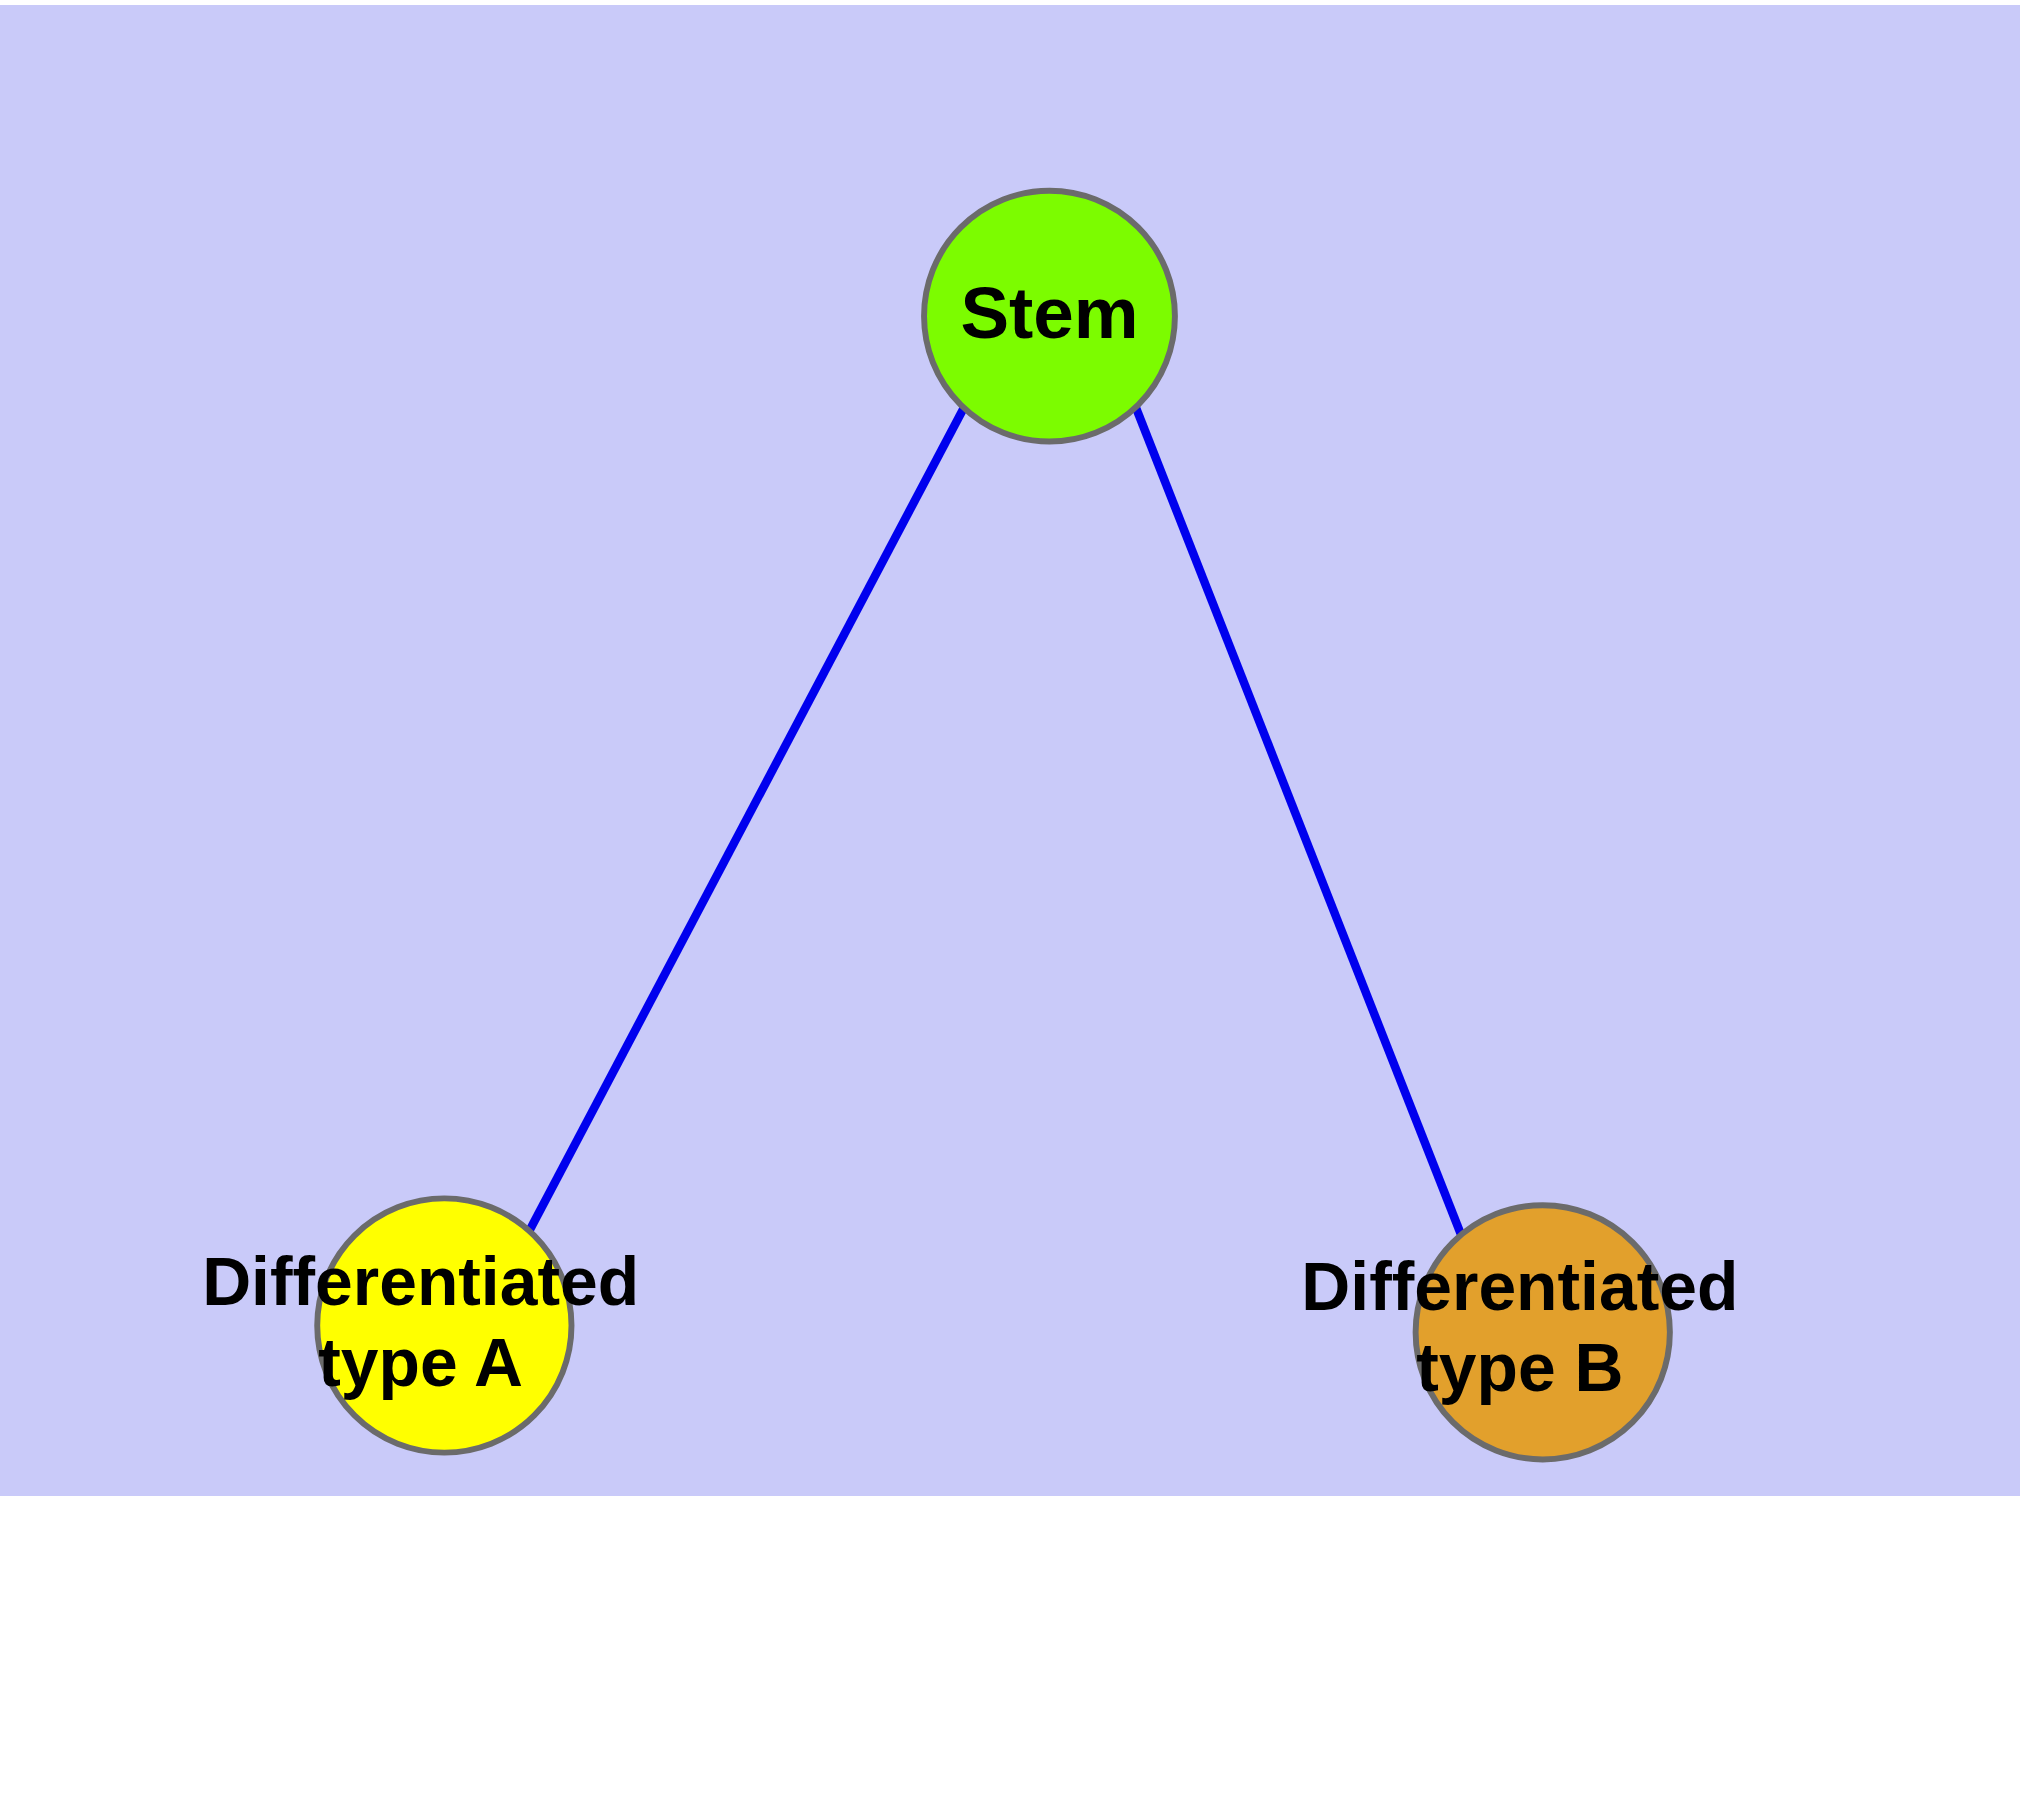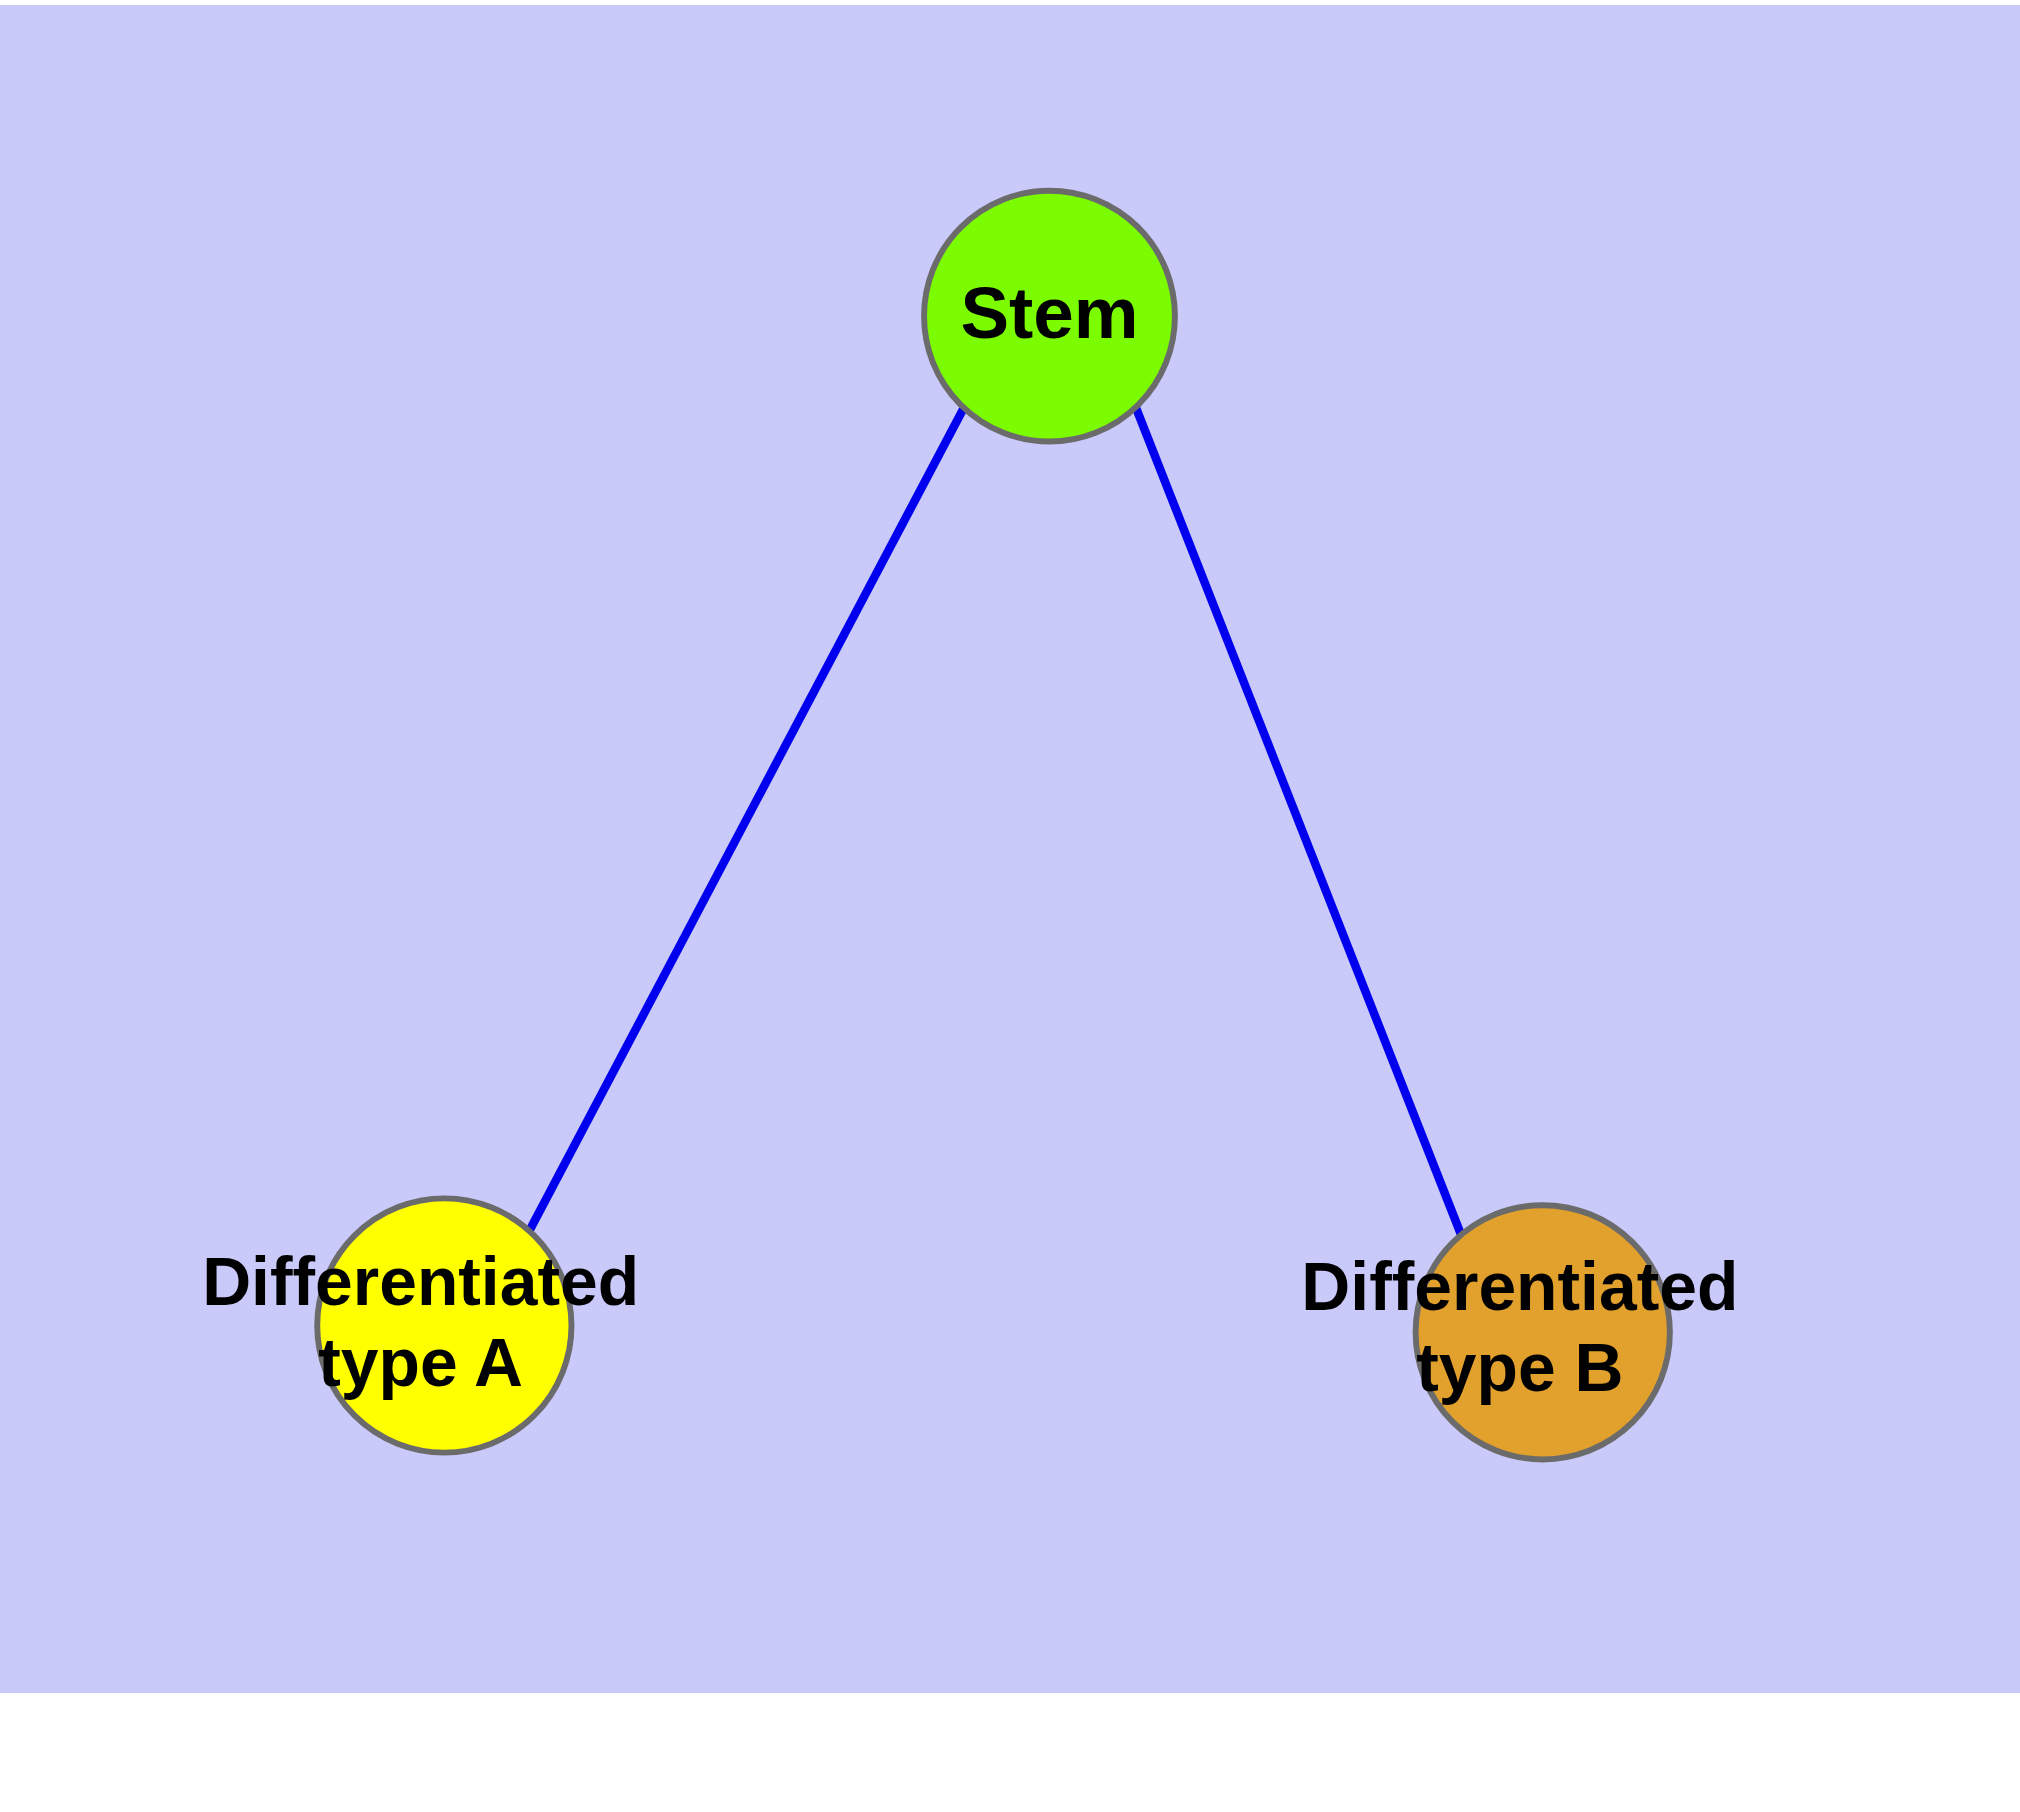--- a/index.html
+++ b/index.html
@@ -3,21 +3,21 @@
 <meta charset="utf-8">
 <style>
   html, body {
     margin: 0;
     padding: 0;
     background: #ffffff;
   }
   #stage {
     position: relative;
     width: 2021px;
-    height: 1693px;
+    height: 1496px;
     overflow: hidden;
     background: #ffffff;
   }
   #canvas-bg {
     position: absolute;
     left: 0;
     top: 5.1px;
     width: 2021px;
     height: 1807px;
     background: #c9caf9;

